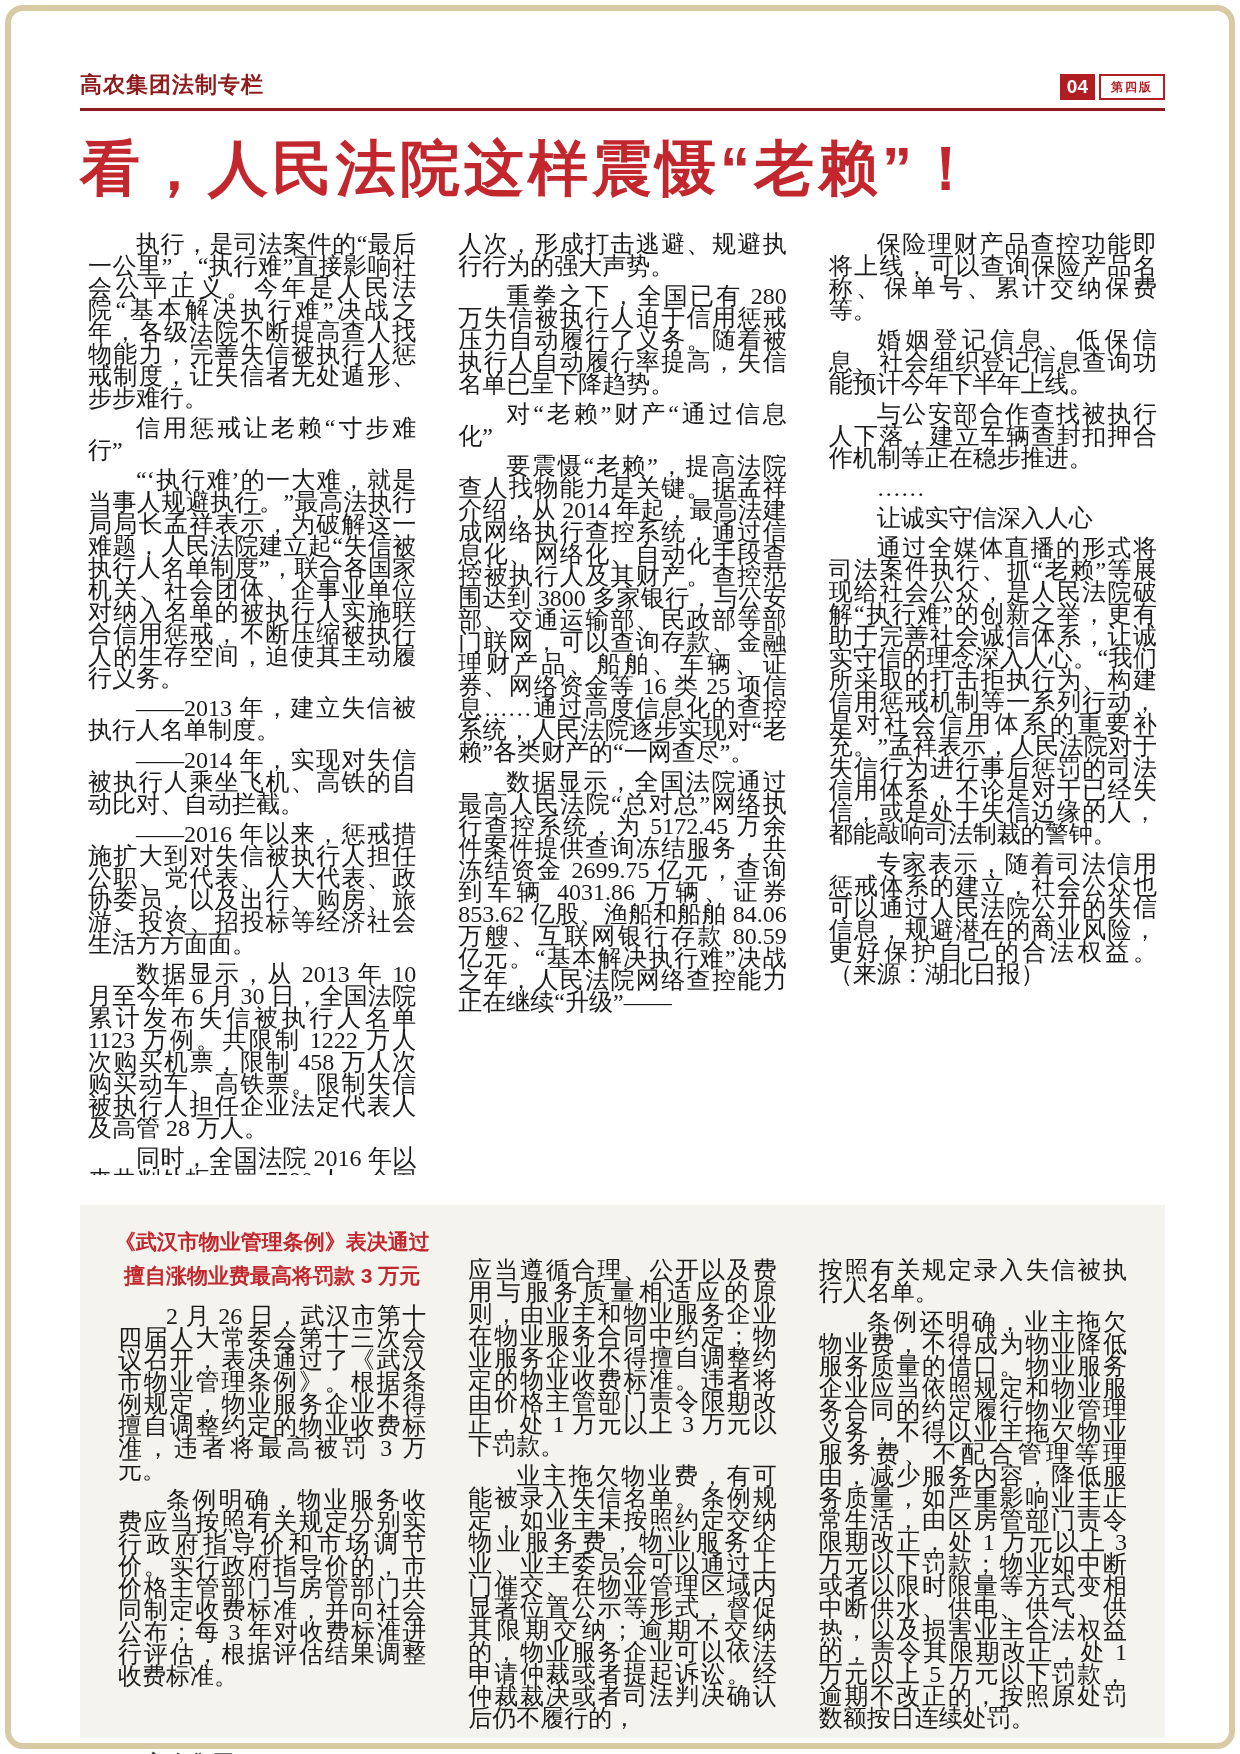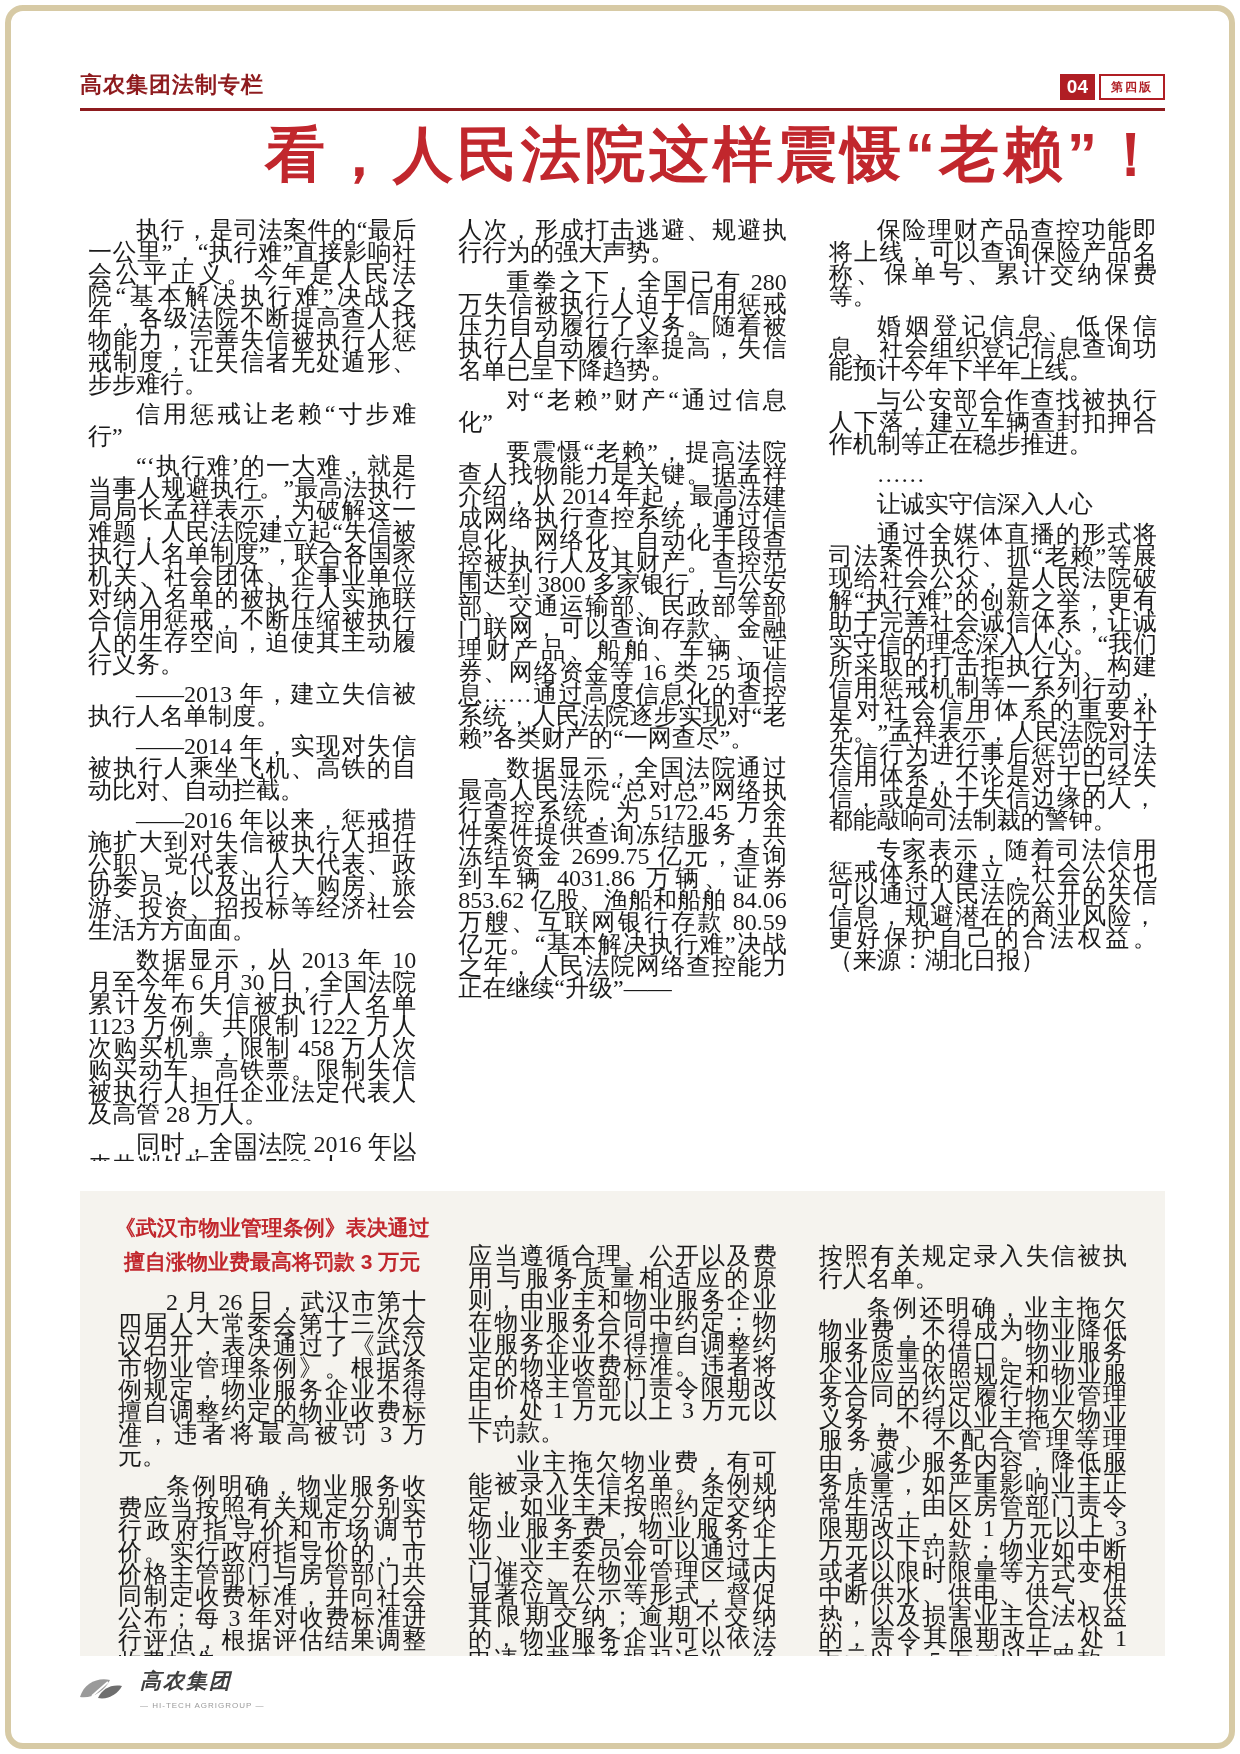--- a/index.html
+++ b/index.html
@@ -40,22 +40,22 @@
   }
   .badge-edition{
     font-family:Liberation Mono, monospace;
     color:var(--badge-red,#b01e24);
     border:2px solid var(--badge-red,#b01e24);
     font-weight:bold;font-size:12px;
     padding:1px 10px;display:flex;align-items:center;letter-spacing:2px;
   }
   
   .headline{
-    margin:12px 0 24px 0;
-    text-align:right;
+    margin:26px 0 24px 0;
+    text-align:left;
     font-family:"Liberation Sans","DejaVu Sans",sans-serif;
     font-weight:bold;
     font-size:60px;line-height:64px;
     letter-spacing:4px;
     color:var(--accent-red,#c1272d);
     white-space:nowrap;
   }
   
   .cols{
     display:flex;gap:26px;
@@ -67,21 +67,21 @@
     font-size:24px;line-height:22px;
     text-align:justify;
     text-indent:2em;
   }
   .para.flush{text-indent:0;}
   
   .bottom-box{
     margin-top:30px;
     background:#f5f3ee;
     padding:20px 30px 24px 30px;
-    height:465px;overflow:hidden;
+    height:533px;overflow:hidden;
     box-sizing:border-box;
   }
   .bottom-box .col.offset{padding-top:26px;}
   .box-title{
     font-family:"Liberation Sans","DejaVu Sans",sans-serif;
     font-weight:bold;font-size:21px;line-height:34px;
     color:var(--accent-red,#c1272d);
     text-align:center;
     margin:0 0 12px 0;
   }

